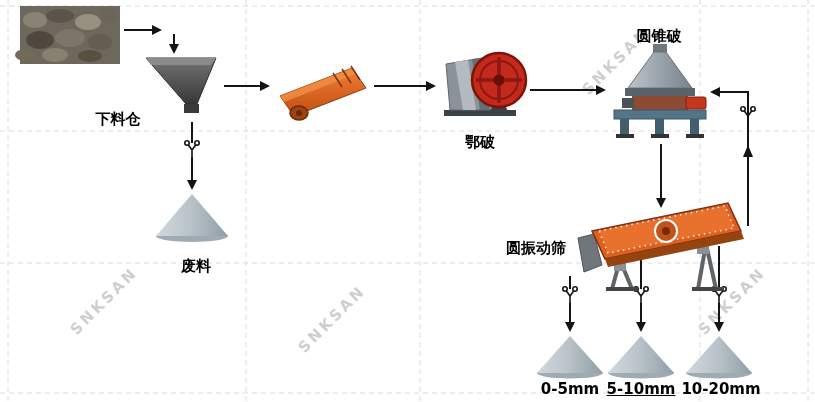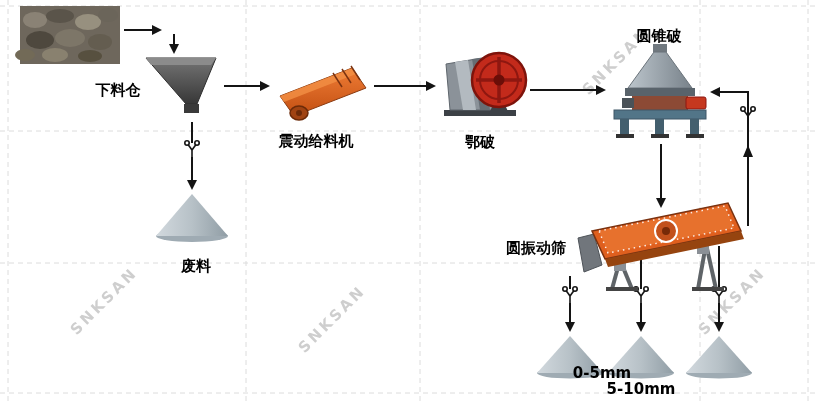--- a/index.html
+++ b/index.html
@@ -196,22 +196,22 @@
         <ellipse cx="641" cy="373" rx="33" ry="5.5" fill="#9fabb3"></ellipse>
         <polygon points="608,373 641,336 674,373" fill="url(#gPile)"></polygon>
       </g>
       <g>
         <ellipse cx="719" cy="373" rx="33" ry="5.5" fill="#9fabb3"></ellipse>
         <polygon points="686,373 719,336 752,373" fill="url(#gPile)"></polygon>
       </g>
     </g>
   </svg>
 
-  <div class="label" style="left:118px;top:81px;">下料仓</div>
-  <div class="label" style="left:316px;top:132px;">震动给料机</div>
+  <div class="label" style="left:118px;top:110px;">下料仓</div>
   <div class="label" style="left:470px;top:133px;margin-left:10px;">鄂破</div>
   <div class="label" style="left:659px;top:27px;">圆锥破</div>
   <div class="label" style="left:536px;top:239px;">圆振动筛</div>
   <div class="label" style="left:196px;top:257px;">废料</div>
-  <div class="label small" style="left:570px;top:364px;margin-left:32px;">0-5mm</div>
-  <div class="label small" style="left:641px;top:380px;">5-10mm</div>
+  <div class="label small" style="left:570px;top:380px;">0-5mm</div>
+  <div class="label small" style="left:641px;top:380px;text-decoration:underline;">5-10mm</div>
+  <div class="label small" style="left:721px;top:380px;">10-20mm</div>
 
 </div>
 
 </body></html>

